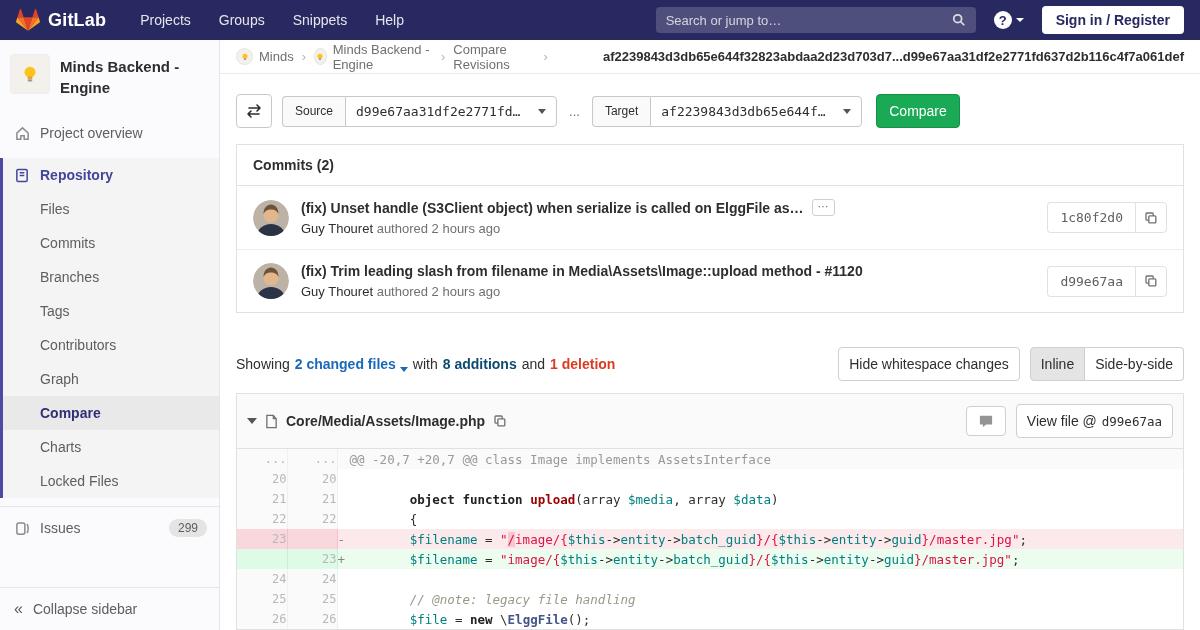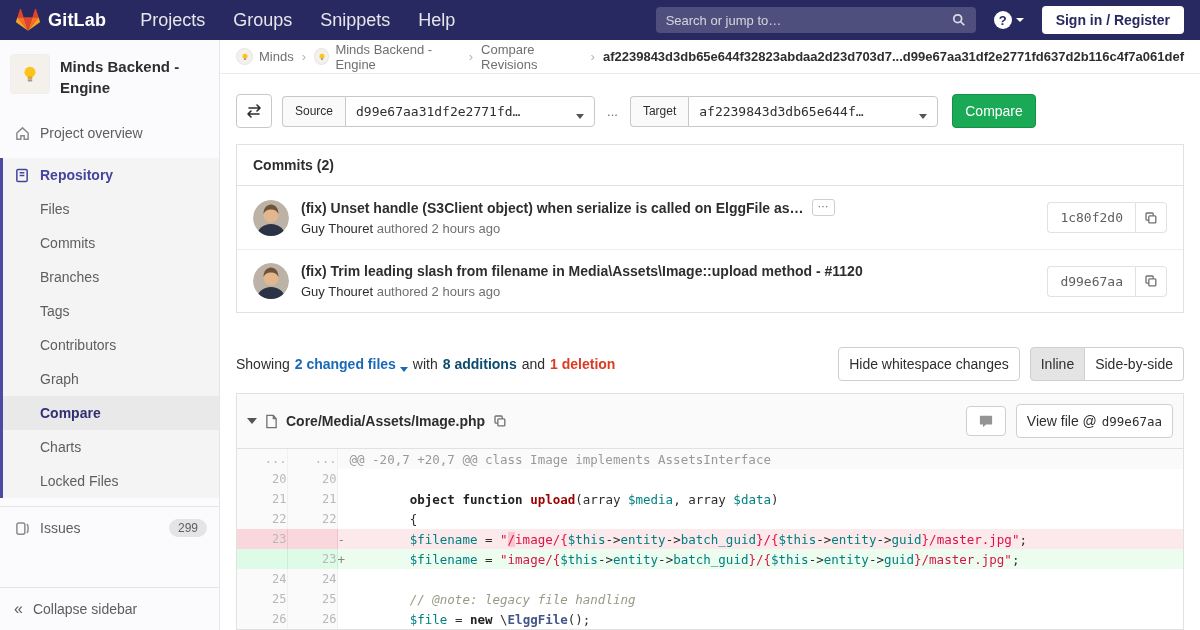--- a/index.html
+++ b/index.html
@@ -5,21 +5,21 @@
   * { margin:0; padding:0; box-sizing:border-box; }
   html,body { width:1200px; height:630px; overflow:hidden; background:#fff;
     font-family:"Liberation Sans", sans-serif; color:#2e2e2e; }
   .mono { font-family:"DejaVu Sans Mono","Liberation Mono",monospace; }
 
   
   .navbar { height:40px; background:#292961; display:flex; align-items:center; padding:0 16px; }
   .logo-wrap { display:flex; align-items:center; gap:8px; margin-right:24px; cursor:pointer; }
   .logo-text { color:#fff; font-size:18px; font-weight:bold; letter-spacing:.2px; }
   .nav-links { display:flex; align-items:center; gap:8px; }
-  .nav-link { color:rgba(255,255,255,.88); font-size:18px; padding:6px 10px; border-radius:4px; cursor:pointer; }
+  .nav-link { color:rgba(255,255,255,.88); font-size:14px; padding:6px 10px; border-radius:4px; cursor:pointer; }
   .nav-spacer { flex:1; }
   .search-box { width:320px; height:26px; background:rgba(255,255,255,.18); border-radius:4px;
     display:flex; align-items:center; padding:0 10px; margin-right:18px; }
   .search-box input { flex:1; background:transparent; border:none; outline:none; color:#fff;
     font-size:13px; font-family:"Liberation Sans",sans-serif; }
   .search-box input::placeholder { color:rgba(255,255,255,.75); }
   .help-wrap { display:flex; align-items:center; gap:4px; margin-right:18px; cursor:pointer; }
   .help-circle { width:18px; height:18px; border-radius:50%; background:#fff; color:#292961;
     font-size:13px; font-weight:bold; display:flex; align-items:center; justify-content:center; }
   .chev-white { width:0; height:0; border-left:4px solid transparent; border-right:4px solid transparent; border-top:4px solid #fff; }
@@ -51,33 +51,33 @@
   .collapse-glyph { font-size:16px; color:#5e5e5e; line-height:1; }
 
   
   .main { flex:1; display:flex; flex-direction:column; overflow:hidden; }
   .breadcrumbs { height:44px; border-bottom:1px solid #eaeaea; display:flex; align-items:center;
     gap:8px; padding:0 16px; font-size:13px; color:#707070; }
   .crumb { display:flex; align-items:center; gap:6px; cursor:pointer; }
   .crumb-avatar { width:17px; height:17px; border-radius:50%; background:#f4f1ec; border:1px solid #e5e5e5;
     display:flex; align-items:center; justify-content:center; }
   .crumb-sep { color:#b5b5b5; }
-  .crumb-current { font-weight:bold; color:#2e2e2e; }
+  .crumb-current { font-weight:bold; color:#2e2e2e;margin-left:47px; }
 
   .content { padding:0 16px; }
 
   
   .compare-form { margin-top:20px; display:flex; align-items:center; gap:10px; }
   .swap-btn { width:36px; height:34px; border:1px solid #c8c8c8; border-radius:4px; background:#fff;
     display:flex; align-items:center; justify-content:center; cursor:pointer; }
   .in-group { display:flex; align-items:stretch; }
   .in-addon { background:#fafafa; border:1px solid #c8c8c8; border-right:none; border-radius:4px 0 0 4px;
     padding:7px 12px; font-size:12px; color:#2e2e2e; }
-  .in-dd { width:250px; background:#fff; border:1px solid #c8c8c8; border-radius:0 4px 4px 0;
-    padding:7px 10px; display:flex; align-items:flex-end; justify-content:space-between; cursor:pointer; }
+  .in-dd { width:212px; background:#fff; border:1px solid #c8c8c8; border-radius:0 4px 4px 0;
+    padding:7px 10px; display:flex; align-items:center; justify-content:space-between; cursor:pointer; }
   .in-dd .val { font-size:13px; color:#2e2e2e; }
   .chev-dark { width:0; height:0; border-left:4px solid transparent; border-right:4px solid transparent; border-top:5px solid #555; }
   .dots-sep { color:#707070; font-size:13px; padding:0 2px; }
   .compare-btn { background:#1aaa55; border:1px solid #168f48; color:#fff; font-size:14px;
     border-radius:4px; padding:8px 12px; margin-left:4px; cursor:pointer; }
 
   
   .panel { border:1px solid #e1e1e1; border-radius:0; margin-top:16px; background:#fff; }
   .panel-head { padding:12px 16px; border-bottom:1px solid #e1e1e1; font-size:14px; font-weight:bold; }
 

